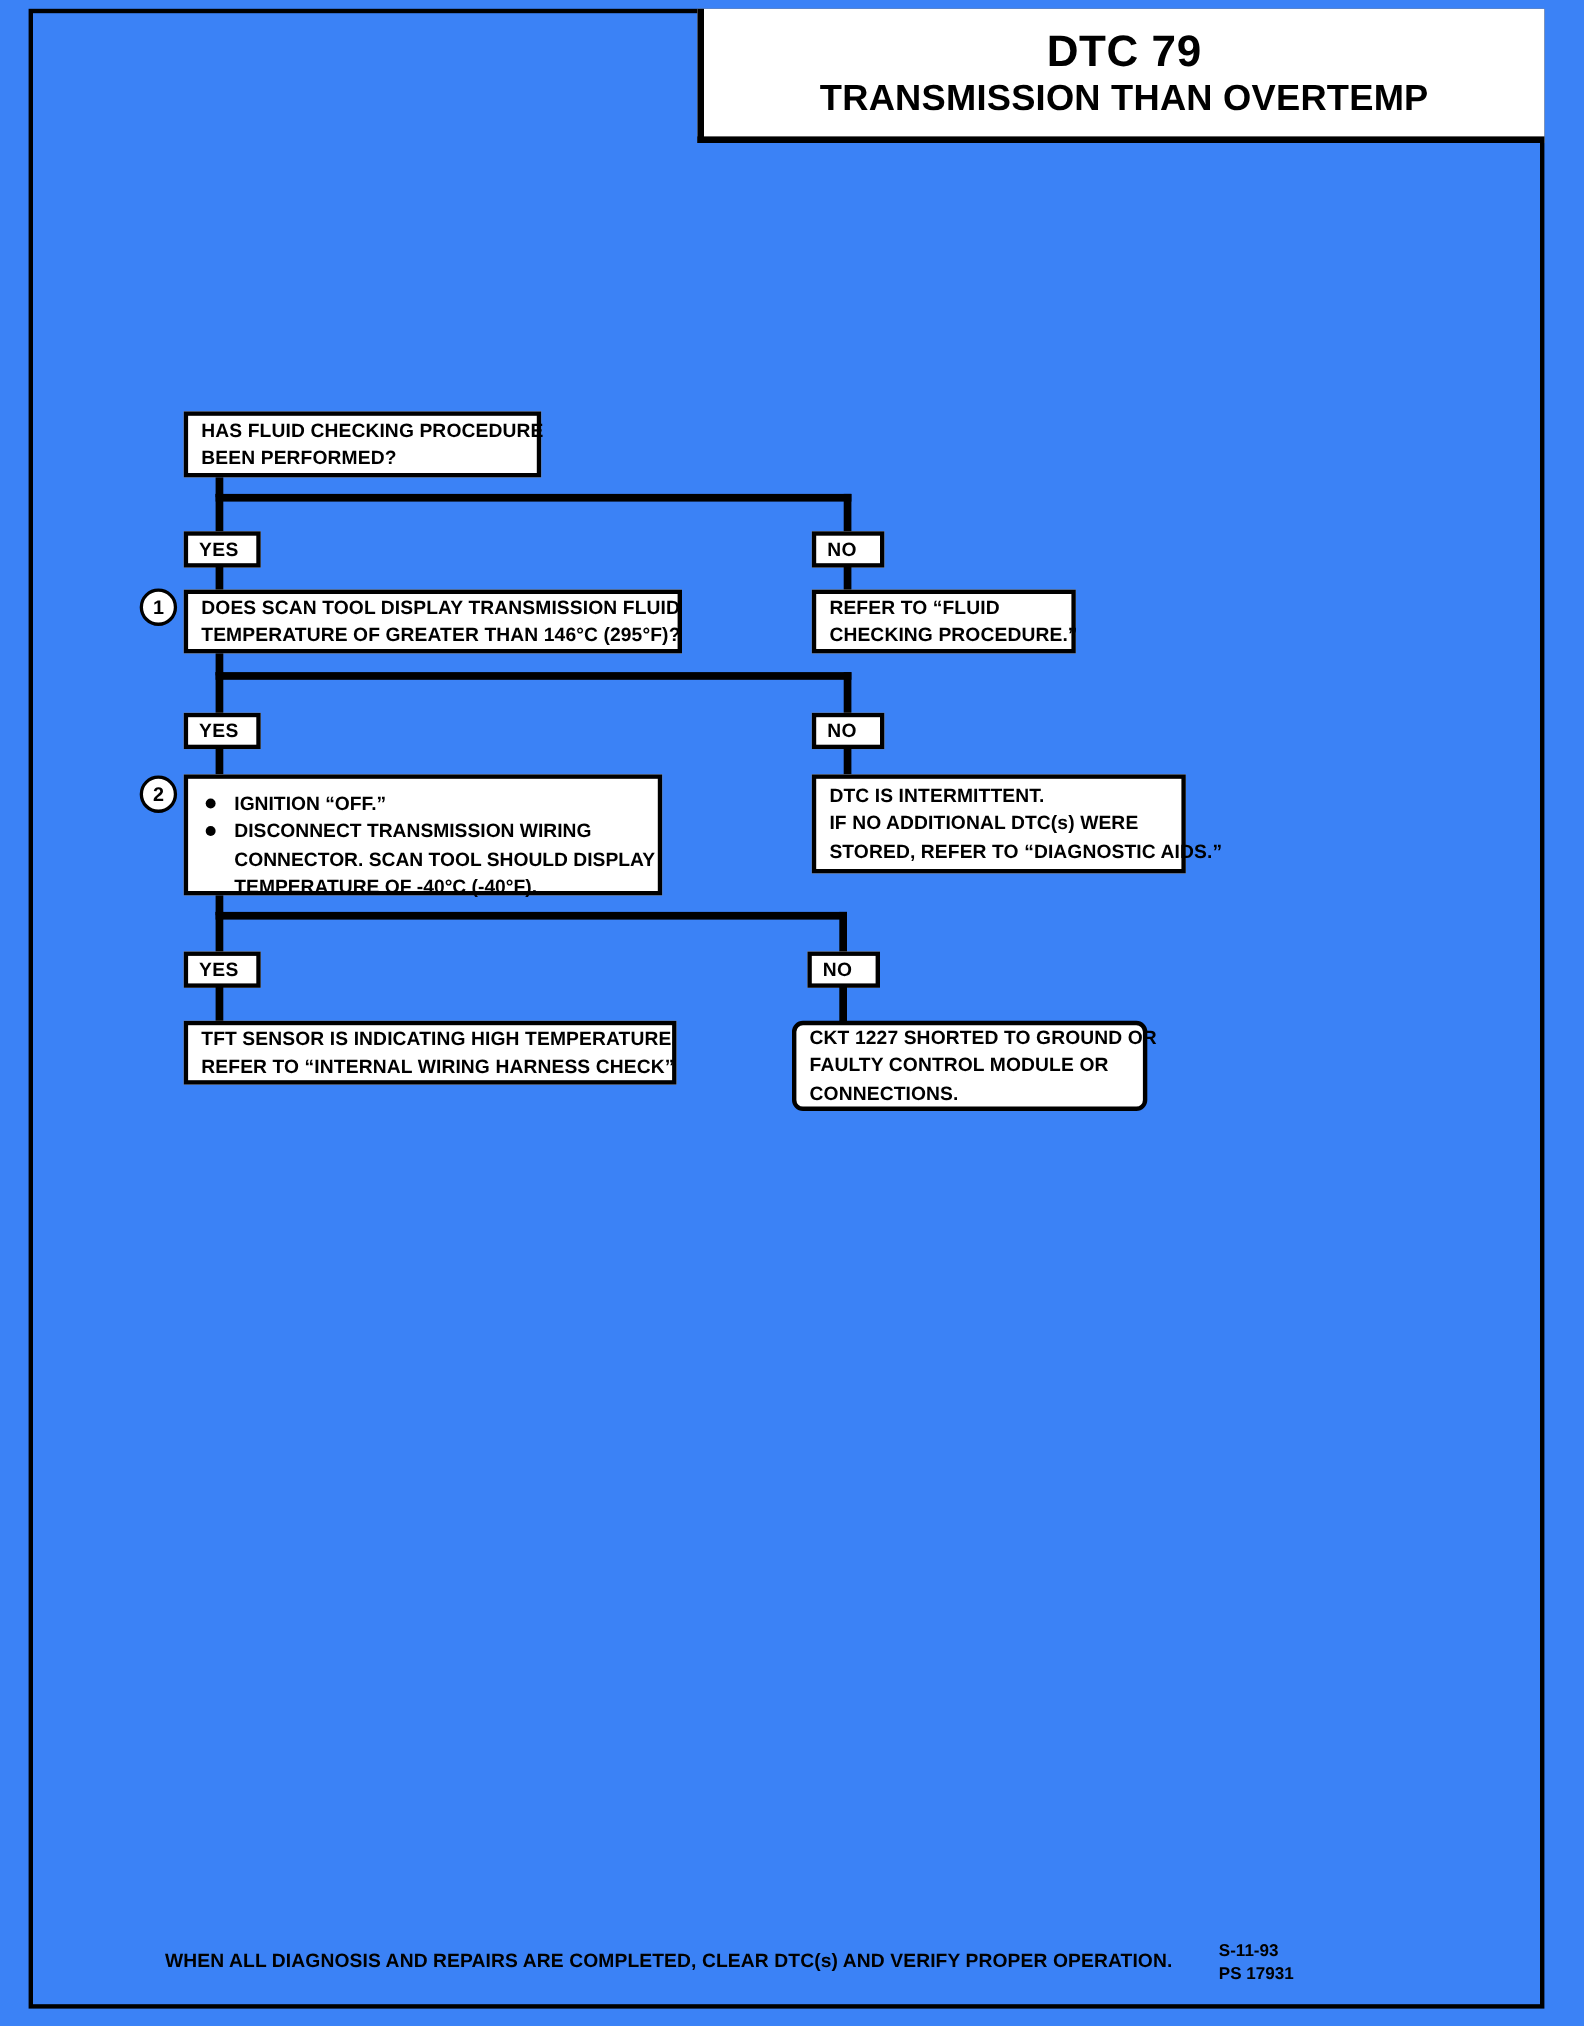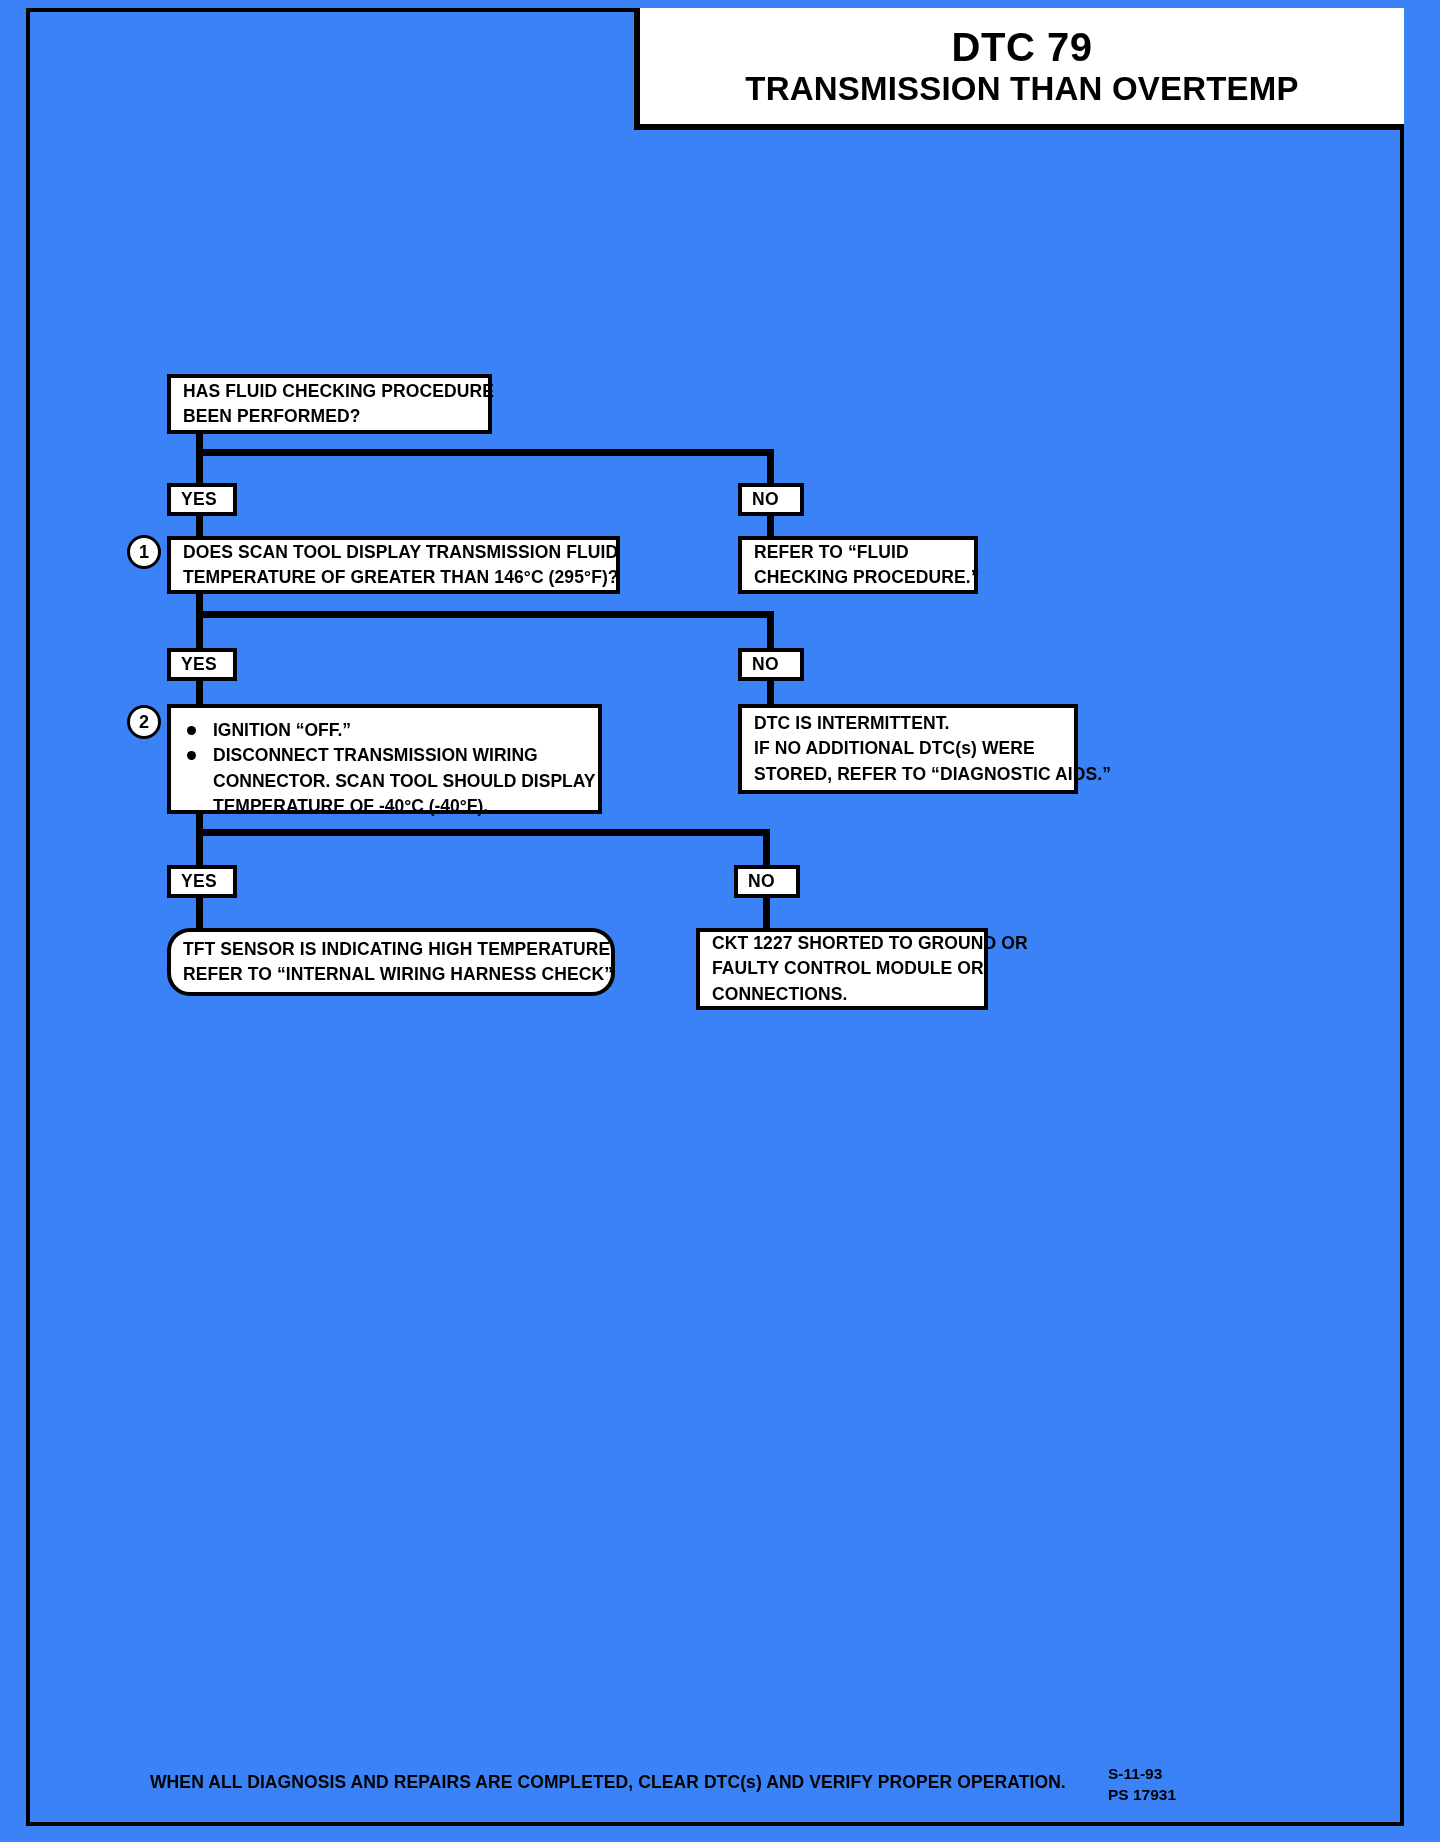--- a/index.html
+++ b/index.html
@@ -264,26 +264,26 @@
   <div class="ynbox" style="left:167px; top:865px; width:70px; height:33px;">
     <div class="line">YES</div>
   </div>
   <div class="ynbox" style="left:734px; top:865px; width:66px; height:33px;">
     <div class="line">NO</div>
   </div>
 
   <div class="conn-v" style="left:196px; top:897px; height:32px;"></div>
   <div class="conn-v" style="left:763px; top:897px; height:32px;"></div>
 
-  <div class="fbox" style="left:167px; top:928px; width:448px; height:68px;border-radius:23px;">
+  <div class="fbox" style="left:167px; top:928px; width:448px; height:58px;">
     <div class="line">TFT SENSOR IS INDICATING HIGH TEMPERATURE.</div>
     <div class="line">REFER TO “INTERNAL WIRING HARNESS CHECK”</div>
   </div>
 
-  <div class="fbox" style="left:696px; top:928px; width:292px; height:82px;">
+  <div class="fbox" style="left:720px; top:928px; width:323px; height:82px;border-radius:10px;">
     <div class="line">CKT 1227 SHORTED TO GROUND OR</div>
     <div class="line">FAULTY CONTROL MODULE OR</div>
     <div class="line">CONNECTIONS.</div>
   </div>
 
   <div class="footer-note">WHEN ALL DIAGNOSIS AND REPAIRS ARE COMPLETED, CLEAR DTC(s) AND VERIFY PROPER OPERATION.</div>
   <div class="footer-code">
     <div>S-11-93</div>
     <div>PS 17931</div>
   </div>

